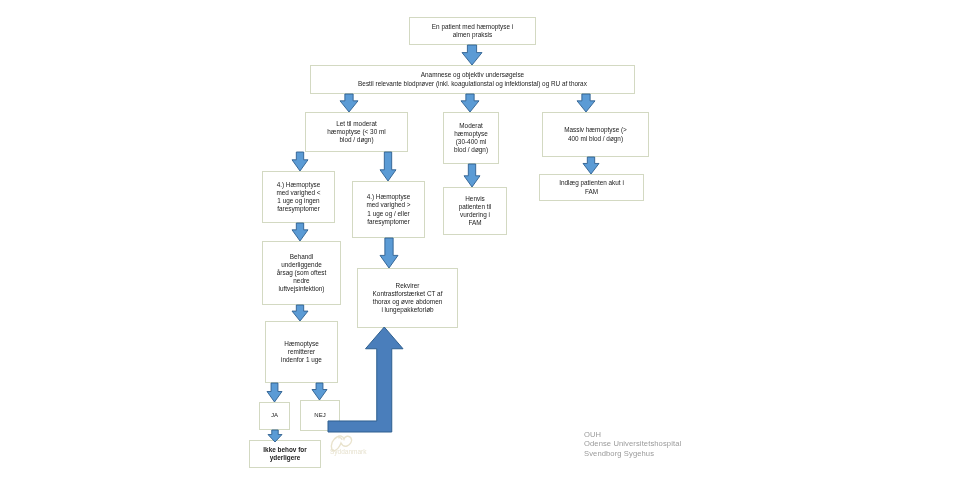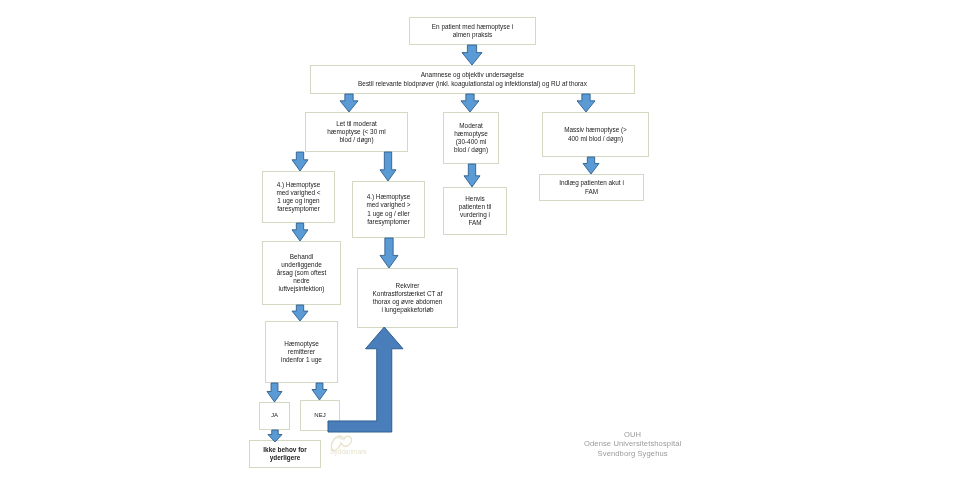--- a/index.html
+++ b/index.html
@@ -180,17 +180,17 @@
     </div>
 
   <div class="wm-shape" style="left:328px; top:432px; width:26px; height:22px;">
     <svg width="26" height="22" viewBox="0 0 26 22">
       <path d="M4,18 C2,12 5,7 9,5 C12,3 15,4 16,7 C17,4 21,3 23,6 C25,9 22,13 19,14 C16,15 14,13 13,11 C12,14 9,18 6,19 Z" fill="none" stroke="#e9e3cd" stroke-width="1.4"></path>
       <path d="M10,6 C12,5 14,6 14,8" fill="none" stroke="#e9e3cd" stroke-width="1.2"></path>
     </svg>
   </div>
   <div class="watermark" style="left: 330px; top: 448px; font-size: 6.5px; color: rgb(231, 226, 207);">Syddanmark</div>
 
-  <div class="logo" style="left: 584px; top: 430px; font-size: 7.6px; color: rgb(154, 154, 154); text-align: center;">OUH
+  <div class="logo" style="left: 584px; top: 430px; font-size: 7.6px; color: rgb(154, 154, 154);">OUH
 Odense Universitetshospital
 Svendborg Sygehus</div>
 
 </div>
 
 </body></html>

